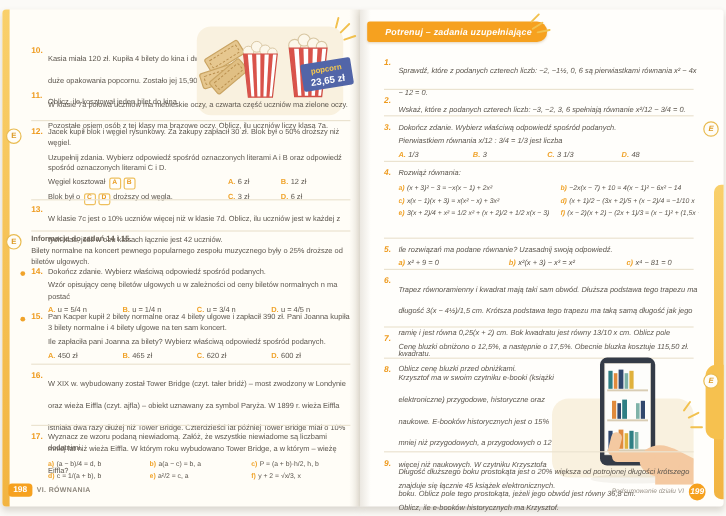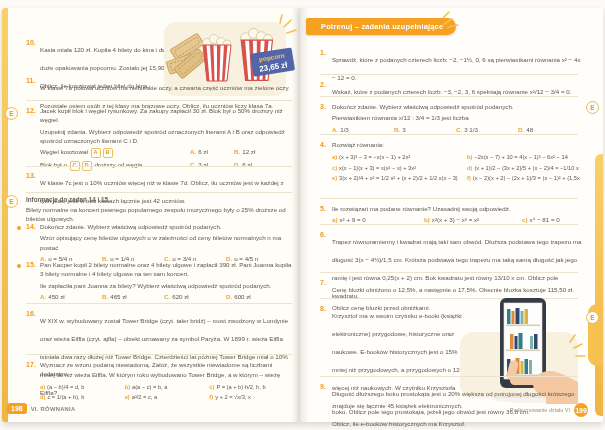--- a/index.html
+++ b/index.html
@@ -4,21 +4,21 @@
 <style>
   html,body{margin:0;padding:0;}
   body{
     width:605px;height:430px;position:relative;overflow:hidden;
     background:#fbfaf7;font-family:"Liberation Sans",sans-serif;
     -webkit-font-smoothing:antialiased;
   }
   .spread{position:absolute;left:2px;top:8px;width:601px;height:414px;}
   .page{position:absolute;top:0;height:414px;background:#fffdf7;box-shadow:0 3px 6px rgba(70,55,25,.18);}
   .page-left{left:0;width:298px;border-radius:3px 0 0 3px;}
-  .page-right{left:298px;width:303px;border-radius:0 3px 3px 0;background:#fffefb;}
+  .page-right{left:298px;width:303px;border-radius:0 3px 3px 0;background:#fffefb;font-style:italic;}
   .gutter-l{position:absolute;right:0;top:0;bottom:0;width:9px;background:linear-gradient(to right,rgba(0,0,0,0),rgba(90,70,40,.12));}
   .gutter-r{position:absolute;left:0;top:0;bottom:0;width:9px;background:linear-gradient(to left,rgba(0,0,0,0),rgba(90,70,40,.12));}
   .edgebar-left{position:absolute;left:0;top:0;bottom:0;width:6px;background:linear-gradient(180deg,#f9d06b,#f2b441);border-radius:3px 0 0 3px;}
   .edgebar-right{position:absolute;right:0;top:146px;bottom:6px;width:8px;background:linear-gradient(180deg,#f9d06b,#f2b441);border-radius:6px 0 0 6px;}
   .edgebump{position:absolute;right:0;top:296px;width:15px;height:62px;background:#f6c14f;border-radius:9px 0 0 9px;}
 
   .prob{position:absolute;display:flex;align-items:flex-start;}
   .num{color:#ee9a1d;font-weight:bold;font-size:7px;line-height:1.3;flex:0 0 14px;}
   .num-sm{flex:0 0 12px;}
   .body-col{flex:1;min-width:0;}

